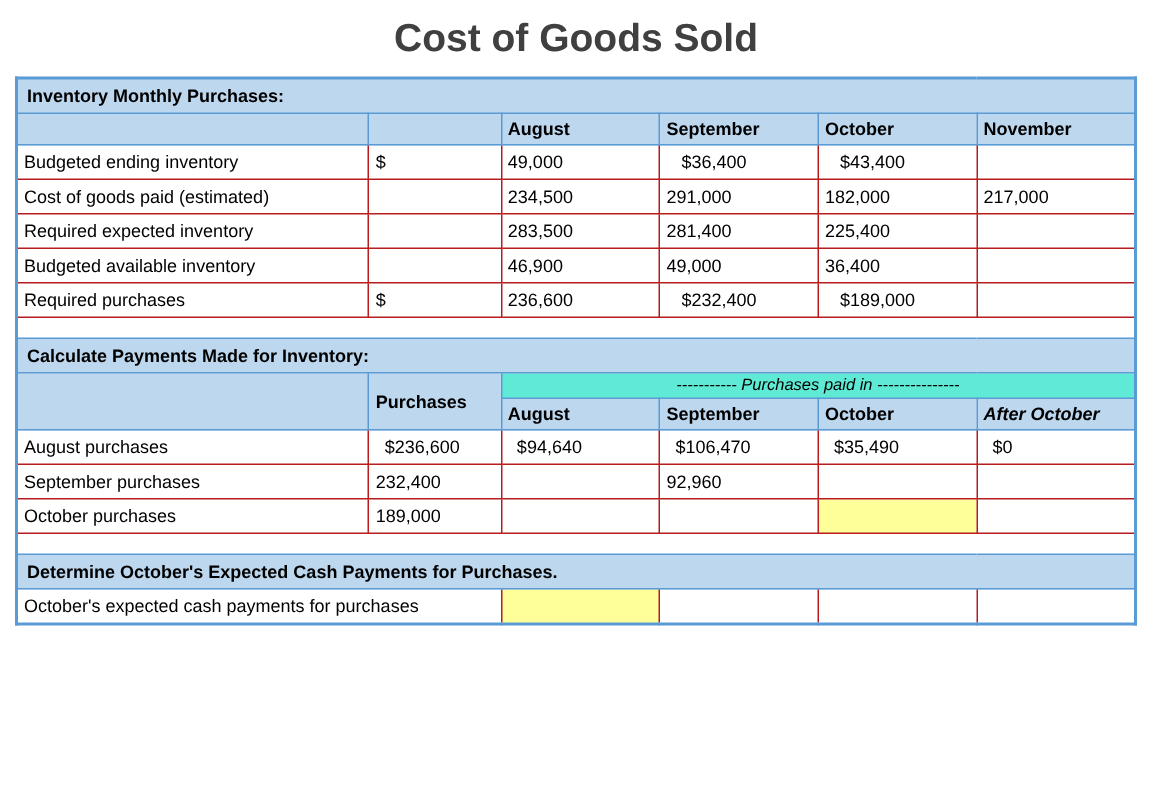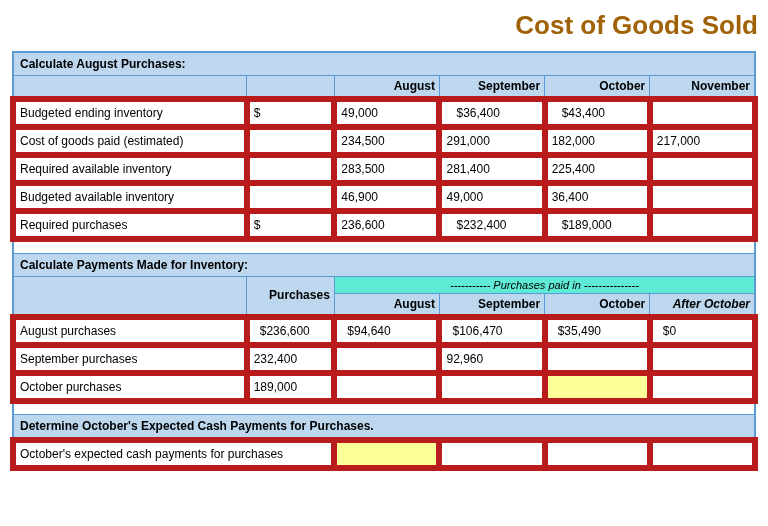--- a/index.html
+++ b/index.html
@@ -5,47 +5,47 @@
     * { box-sizing: border-box; margin: 0; padding: 0; }
     body {
       font-family: Arial, sans-serif;
       font-size: 12px;
       background: #fff;
       width: 768px;
       min-height: 526px;
       padding: 10px;
     }
     h1 {
-      text-align: right;
-      color: #a16207;
+      text-align: center;
+      color: #404040;
       font-size: 26px;
       font-weight: bold;
       margin-bottom: 10px;
     }
     .outer-table {
       width: 100%;
       border-collapse: collapse;
       border: 2px solid #5b9bd5;
     }
     .section-header {
       background-color: #bdd7ee;
       font-weight: bold;
       font-size: 12px;
       padding: 4px 6px;
       border: 1px solid #5b9bd5;
     }
     .col-header {
       background-color: #bdd7ee;
-      text-align: right;
+      text-align: left;
       font-weight: bold;
       border: 1px solid #5b9bd5;
       padding: 3px 4px;
     }
     .data-row td {
-      border: 6px solid #b91c1c;
+      border: 1px solid #b91c1c;
       padding: 4px 4px;
     }
     .label-cell {
       text-align: left;
       padding-left: 6px;
     }
     .num-cell {
       text-align: left;
     }
     .dollar-cell {
@@ -72,21 +72,21 @@
   </style>
 </head>
 <body>
 
 <h1>Cost of Goods Sold</h1>
 
 <table class="outer-table">
 
   <tbody>
       <tr>
-    <td colspan="7" class="section-header">Calculate August Purchases:</td>
+    <td colspan="7" class="section-header">Inventory Monthly Purchases:</td>
   </tr>
 
   <tr>
     <td class="col-header" style="width:200px;"></td>
     <td class="col-header" style="width:14px;"></td>
     <td class="col-header" style="width:90px;">August</td>
     <td class="col-header" style="width:90px;">September</td>
     <td class="col-header" style="width:90px;">October</td>
     <td class="col-header" style="width:90px;">November</td>
   </tr>
@@ -109,21 +109,21 @@
   <tr class="data-row">
     <td class="label-cell">Cost of goods paid (estimated)</td>
     <td class="narrow"></td>
     <td class="num-cell">234,500</td>
     <td class="num-cell">291,000</td>
     <td class="num-cell">182,000</td>
     <td class="num-cell">217,000</td>
   </tr>
 
   <tr class="data-row">
-    <td class="label-cell">Required available inventory</td>
+    <td class="label-cell">Required expected inventory</td>
     <td class="narrow"></td>
     <td class="num-cell">283,500</td>
     <td class="num-cell">281,400</td>
     <td class="num-cell">225,400</td>
     <td class="num-cell"></td>
   </tr>
 
   <tr class="data-row">
     <td class="label-cell">Budgeted available inventory</td>
     <td class="narrow"></td>

